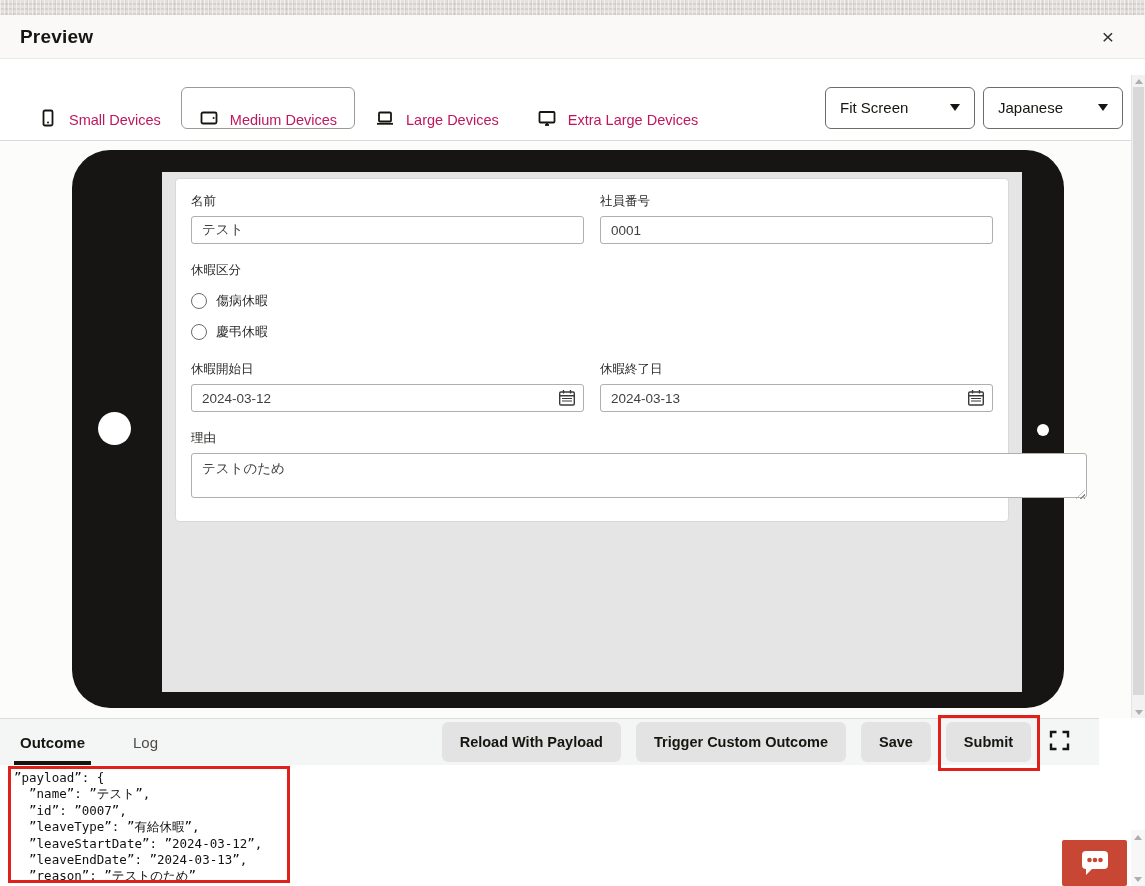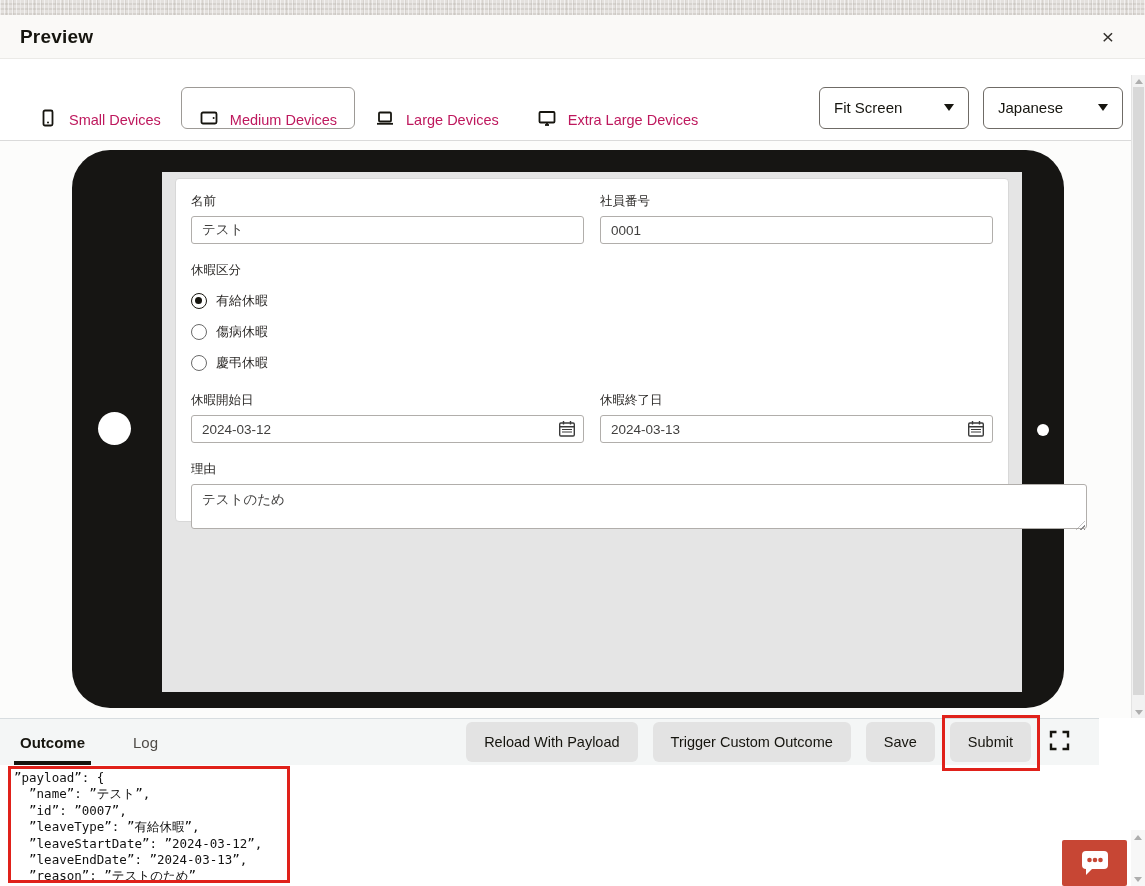--- a/index.html
+++ b/index.html
@@ -24,21 +24,21 @@
 
   
   .toolbar { position:absolute; left:0; top:75px; width:1145px; height:66px; background:#fff;
     border-bottom:1px solid #dadada; display:flex; align-items:center; padding:0 22px 0 20px; }
   .device-btn { display:flex; align-items:flex-end; gap:11px; height:42px; padding:0 17px;
     border:1px solid transparent; border-radius:6px; background:none; font-size:14.5px;
     color:#be185d; cursor:pointer; font-family:inherit; }
   .device-btn + .device-btn { margin-left:2px; }
   .device-btn.selected { border-color:#9d9a96; }
   .device-btn svg { display:block; }
-  .tb-right { margin-left:auto; display:flex; gap:14px; }
+  .tb-right { margin-left:auto; display:flex; gap:8px; }
   .select-box { display:flex; align-items:center; justify-content:space-between; height:42px;
     border:1px solid #6f6b66; border-radius:6px; background:#fff; padding:0 14px;
     font-size:15px; cursor:pointer; }
   .select-box.zoom { width:150px; }
   .select-box.lang { width:140px; }
   .caret { width:0; height:0; border-left:5.5px solid transparent; border-right:5.5px solid transparent;
     border-top:7px solid #16150f; margin-left:10px; }
 
   
   .stage { position:absolute; left:0; top:141px; width:1145px; height:577px; background:#fcfcfb; }
@@ -85,21 +85,21 @@
     background:#f4f6f6; border-top:1px solid #d8dde0; display:flex; align-items:center;
     padding:0 26px 0 14px; }
   .tab { position:relative; height:100%; display:flex; align-items:center; padding:0 6px;
     font-size:15px; color:#4f4b47; cursor:pointer; background:none; border:none; font-family:inherit; }
   .tab.active { font-weight:bold; color:#16150f; }
   .tab.active::after { content:""; position:absolute; left:0; right:0; bottom:0; height:4px;
     background:#16150f; }
   .tab + .tab { margin-left:36px; }
   .bb-actions { margin-left:auto; display:flex; align-items:center; gap:15px; }
   .bb-btn { height:40px; background:#e3e3e3; border:none; border-radius:6px; padding:0 18px;
-    font-size:14.5px; color:#16150f; cursor:pointer; font-family:inherit; white-space:nowrap; }
+    font-size:14.5px; color:#16150f; cursor:pointer; font-family:inherit; white-space:nowrap;font-weight:bold; }
   .submit-wrap { position:relative; }
   .annot-submit { position:absolute; left:-8px; right:-9px; top:-7px; bottom:-9px;
     border:3px solid #e0211a; pointer-events:none; z-index:6; }
   .expand-btn { background:none; border:none; cursor:pointer; padding:2px; display:flex; }
 
   
   .payload-area { position:absolute; left:0; top:765px; width:1145px; height:121px; background:#fff; }
   .payload-pre { position:absolute; left:14px; top:5px; font-family:"DejaVu Sans Mono","Liberation Mono",monospace;
     font-size:12.5px; line-height:16.4px; color:#111; }
   .payload-pre div { white-space:pre; }
@@ -199,24 +199,20 @@
             <input class="txt-input" value="テスト" style="">
           </div>
           <div>
             <label class="fld-label">社員番号</label>
             <input class="txt-input" value="0001" style="">
           </div>
         </div>
 
         <div class="radio-group">
           <label class="fld-label" style="margin-bottom:0">休暇区分</label>
-          <div class="radio-row checked">
-            <span class="radio-dot"></span>
-            <span class="radio-label">有給休暇</span>
-          </div>
           <div class="radio-row">
             <span class="radio-dot"></span>
             <span class="radio-label">傷病休暇</span>
           </div>
           <div class="radio-row">
             <span class="radio-dot"></span>
             <span class="radio-label">慶弔休暇</span>
           </div>
         </div>
 

